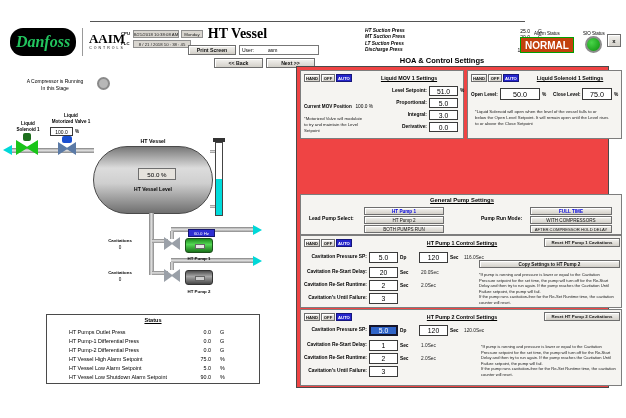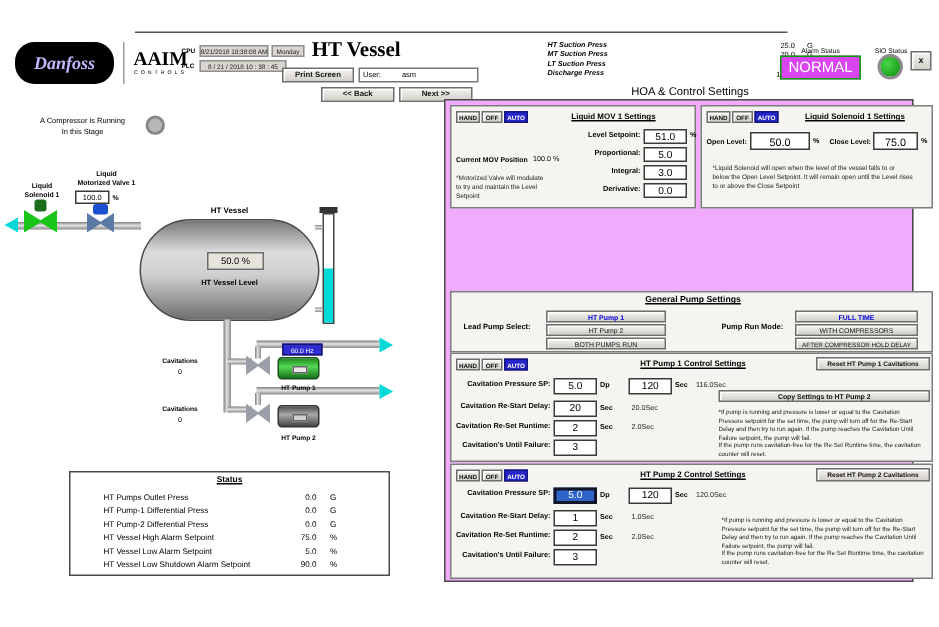--- a/index.html
+++ b/index.html
@@ -29,21 +29,21 @@
   .unit{font-size:4.8px;font-weight:bold}
 </style>
 </head>
 <body>
 
 <div id="app">
 
   <div class="abs" style="left:90px;top:21px;width:435px;height:1px;background:#555"></div>
 
   <div class="abs ctr" style="left:10px;top:28px;width:66px;height:28px;background:#000;border-radius:13px">
-    <span style="color:#c4b5fd;font-family:'Liberation Serif',serif;font-style:italic;font-weight:bold;font-size:12px">Danfoss</span>
+    <span style="color:#22c55e;font-family:'Liberation Serif',serif;font-style:italic;font-weight:bold;font-size:16px">Danfoss</span>
   </div>
   <div class="abs" style="left:82px;top:28px;width:1px;height:28px;background:#9a9a9a"></div>
   <div class="abs" style="left:87px;top:31px;width:40px;text-align:center">
     <div style="font-family:'Liberation Serif',serif;font-weight:bold;font-size:13px;line-height:15px">AAIM</div>
     <div style="font-size:3.5px;letter-spacing:2px">CONTROLS</div>
   </div>
 
   <div class="abs tinyb" style="left:121px;top:31px;font-size:4.3px">CPU</div>
   <div class="abs grayfld" style="left:133px;top:30px;width:46px;height:8px">8/21/2018 10:38:08 AM</div>
   <div class="abs grayfld" style="left:181px;top:30px;width:22px;height:8px">Monday</div>
@@ -67,21 +67,21 @@
   <div class="abs" style="left:495px;top:34px;width:35px;height:6px;font-size:5px;text-align:right">20.0</div>
   <div class="abs" style="left:538px;top:34px;font-size:5px">G</div>
   <div class="abs" style="left:365px;top:40.5px;width:80px;height:6px;font-size:4.8px;font-weight:bold;font-style:italic">LT Suction Press</div>
   <div class="abs" style="left:495px;top:40.5px;width:35px;height:6px;font-size:5px;text-align:right">10.0</div>
   <div class="abs" style="left:538px;top:40.5px;font-size:5px">G</div>
   <div class="abs" style="left:365px;top:47px;width:80px;height:6px;font-size:4.8px;font-weight:bold;font-style:italic">Discharge Press</div>
   <div class="abs" style="left:495px;top:47px;width:35px;height:6px;font-size:5px;text-align:right">155.0</div>
   <div class="abs" style="left:538px;top:47px;font-size:5px">G</div>
 
   <div class="abs ctr" style="left:518px;top:30px;width:58px;height:6px;font-size:4.5px">Alarm Status</div>
-  <div class="abs ctr" style="left:520px;top:37px;width:54px;height:16px;background:#d946ef;border:1px solid #00a000;color:#fff;font-weight:normal;font-size:10px">NORMAL</div>
+  <div class="abs ctr" style="left:520px;top:37px;width:54px;height:16px;background:#c2410c;border:1px solid #00a000;color:#fff;font-weight:bold;font-size:10px">NORMAL</div>
   <div class="abs ctr" style="left:578px;top:30px;width:32px;height:6px;font-size:4.5px">SIO Status</div>
   <div class="abs" style="left:585px;top:36px;width:17px;height:17px;border-radius:50%;border:2px solid #8c8c8c;background:radial-gradient(circle at 35% 35%,#49d449,#0a8f0a)"></div>
   <div class="abs btn" style="left:607px;top:34px;width:14px;height:13px;font-size:6px;font-weight:bold">x</div>
 
   <div class="abs" style="left:14px;top:78px;width:82px;text-align:center;font-size:5px;line-height:6.5px">
     <div>A Compressor is Running</div>
     <div>In this Stage</div>
   </div>
   <div class="abs" style="left:97px;top:77px;width:13px;height:13px;border-radius:50%;border:2px solid #8a8a8a;background:#b7b7b7"></div>
 
@@ -172,22 +172,22 @@
           <span style="margin-left:9px">%</span>
       </div>
       <div style="display:flex;height:9px;align-items:center;padding-left:22px;font-size:5.4px">
         <span style="width:118px">HT Vessel Low Shutdown Alarm Setpoint</span>
           <span style="width:24px;text-align:right">90.0</span>
           <span style="margin-left:9px">%</span>
       </div>
     </div>
   </div>
 
-  <div class="abs ctr" style="left:370px;top:56px;width:180px;height:9px;font-size:7.5px;font-weight:normal">HOA &amp; Control Settings</div>
-  <div class="abs" style="left:296px;top:66px;width:313px;height:322px;border:1px solid #4a4a4a;background:#f0abfc">
+  <div class="abs ctr" style="left:352px;top:56px;width:180px;height:9px;font-size:7.5px;font-weight:bold">HOA &amp; Control Settings</div>
+  <div class="abs" style="left:296px;top:66px;width:313px;height:322px;border:1px solid #4a4a4a;background:#ef4444">
 
     <div class="sec" style="left:3px;top:3px;width:164px;height:69px">
       <div class="btn hoa-b" style="left:3px;top:3px;width:16px">HAND</div>
       <div class="btn hoa-b" style="left:20px;top:3px;width:14px">OFF</div>
       <div class="btn hoa-b hoa-auto ctr" style="left:35px;top:3px;width:16px">AUTO</div>
       <div class="abs sect-title" style="left:55px;top:4px;width:106px">Liquid MOV 1 Settings</div>
       <div class="abs flabel" style="left:58px;top:17px;width:68px">Level Setpoint:</div>
       <div class="abs fld" style="left:128px;top:15px;width:29px;height:10px;font-size:6.8px">51.0</div>
       <div class="abs unit" style="left:159px;top:17px">%</div>
       <div class="abs flabel" style="left:58px;top:29px;width:68px">Proportional:</div>

